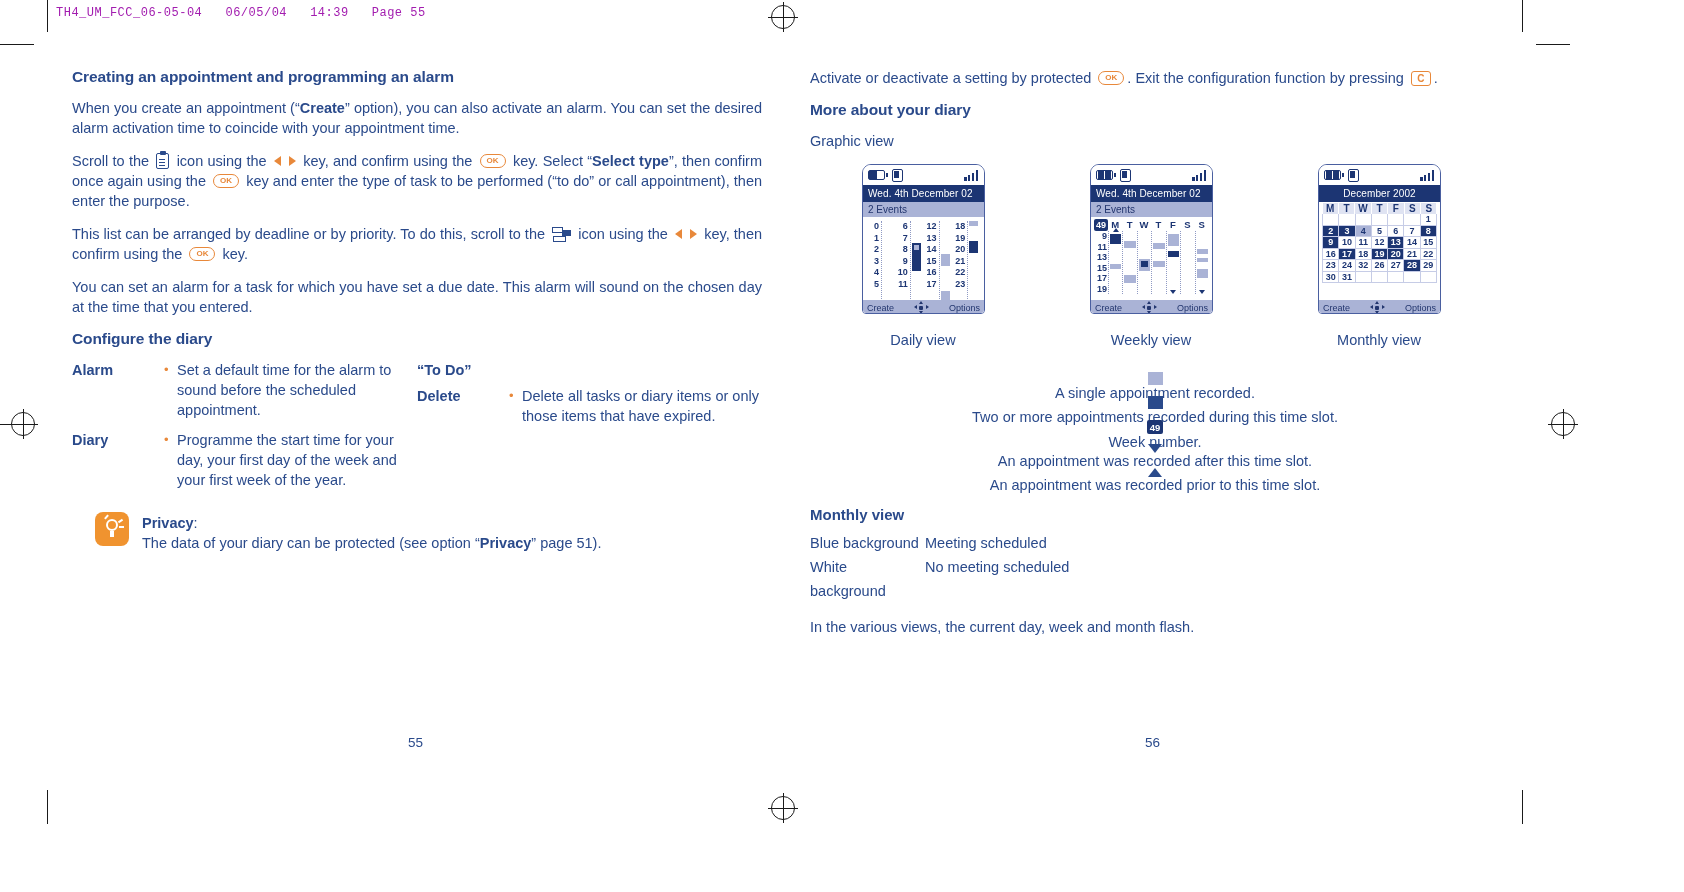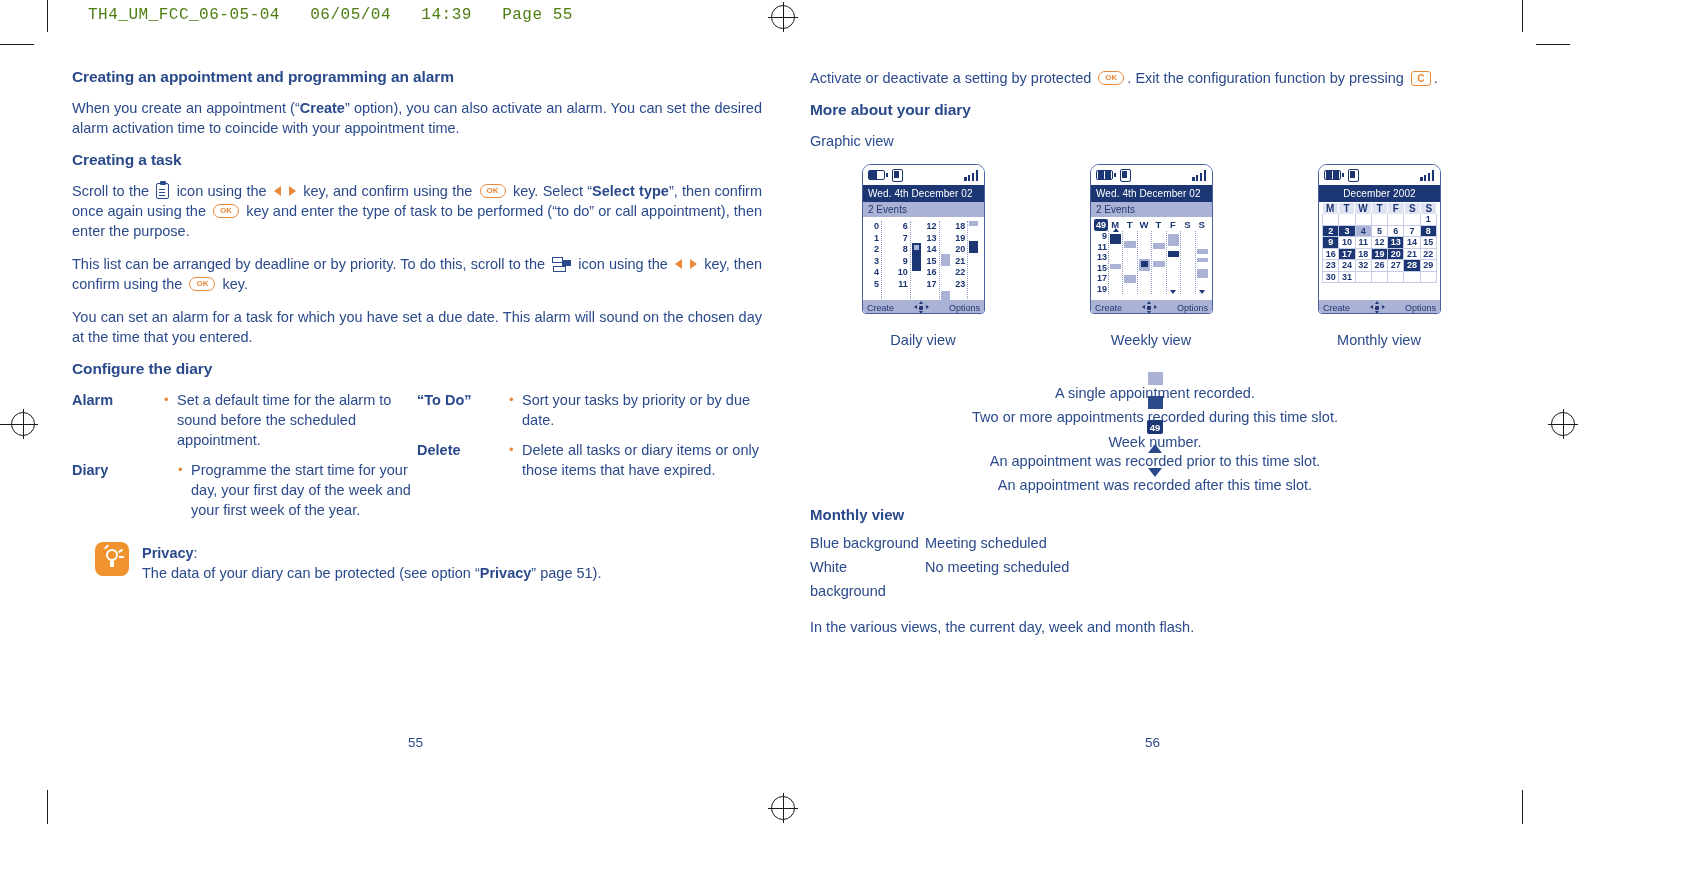--- a/index.html
+++ b/index.html
@@ -16,23 +16,23 @@
   .reg-mark { position:absolute; width:30px; height:30px; }
   .reg-mark .ring {
     position:absolute; left:3px; top:3px; width:24px; height:24px;
     border:1px solid #1a1a1a; border-radius:50%;
   }
   .reg-mark .h { position:absolute; left:0; top:14.5px; width:30px; height:1px; background:#1a1a1a; }
   .reg-mark .v { position:absolute; left:14.5px; top:0; width:1px; height:30px; background:#1a1a1a; }
 
   
   .doc-header {
-    position:absolute; left:88px; top:6px;
+    position:absolute; left:56px; top:6px;
     font-family:"Liberation Mono", monospace;
-    font-size:16px; letter-spacing:0.5px; color:#4d7c0f; white-space:pre;
+    font-size:12px; letter-spacing:0.5px; color:#a21caf; white-space:pre;
   }
 
   
   .col { position:absolute; top:68px; width:690px; }
   .col-left  { left:72px; }
   .col-right { left:810px; }
 
   h2.sec {
     font-size:15.5px; font-weight:bold; color:#2a4a8b;
     margin-bottom:12px; letter-spacing:-0.1px;
@@ -314,21 +314,20 @@
   </div>
 
   <div class="doc-header">TH4_UM_FCC_06-05-04   06/05/04   14:39   Page 55</div>
 
   <div class="col col-left">
 
     <h2 class="sec">Creating an appointment and programming an alarm</h2>
 
     <p class="body"><span>When you create an appointment (“</span><b>Create</b><span>” option), you can also activate an alarm. You can set the desired alarm activation time to coincide with your appointment time.</span></p>
 
-    <h2 class="sec">Creating a task</h2>
 
     <p class="body"><span>Scroll to the</span>
       <span class="icon-task"></span>
       <span>icon using the</span>
       <span class="key-lr"></span>
       <span>key, and confirm using the</span>
       <span class="key-ok"></span>
       <span>key. Select “</span><b>Select type</b><span>”, then confirm once again using the</span>
       <span class="key-ok"></span>
       <span>key and enter the type of task to be performed (“to do” or call appointment), then enter the purpose.</span>
@@ -349,33 +348,30 @@
 
 
     <div class="opt-table">
       <div style="width:345px;">
         <div class="opt-col">
           <div class="opt-term">Alarm</div>
           <div class="opt-defs">
             <div class="opt-item">Set a default time for the alarm to sound before the scheduled appointment.</div>
           </div>
         </div>
-        <div class="opt-col" style="margin-top:6px;gap:14px;">
+        <div class="opt-col" style="margin-top:6px;">
           <div class="opt-term">Diary</div>
           <div class="opt-defs">
             <div class="opt-item">Programme the start time for your day, your first day of the week and your first week of the year.</div>
           </div>
         </div>
       </div>
       <div style="width:345px;">
         <div class="opt-col">
           <div class="opt-term">“To Do”</div>
-          <div class="opt-defs">
-            <div class="opt-item">Sort your tasks by priority or by due date.</div>
-          </div>
         </div>
         <div class="opt-col" style="margin-top:6px;">
           <div class="opt-term">Delete</div>
           <div class="opt-defs">
             <div class="opt-item">Delete all tasks or diary items or only those items that have expired.</div>
           </div>
         </div>
       </div>
     </div>
 
@@ -690,29 +686,29 @@
         <div class="legend-txt">Two or more appointments recorded during this time slot.</div>
       </div>
       <div class="legend-row">
         <div class="legend-sym">
             <div class="sym-week">49</div>
           </div>
         <div class="legend-txt">Week number.</div>
       </div>
       <div class="legend-row">
         <div class="legend-sym">
-            <div class="sym-up"></div>
-          </div>
-        <div class="legend-txt">An appointment was recorded prior to this time slot.</div>
+            <div class="sym-dn"></div>
+          </div>
+        <div class="legend-txt">An appointment was recorded after this time slot.</div>
       </div>
       <div class="legend-row">
         <div class="legend-sym">
-            <div class="sym-dn"></div>
-          </div>
-        <div class="legend-txt">An appointment was recorded after this time slot.</div>
+            <div class="sym-up"></div>
+          </div>
+        <div class="legend-txt">An appointment was recorded prior to this time slot.</div>
       </div>
     </div>
 
     <h3 class="sub">Monthly view</h3>
 
     <div class="kv-row">
       <div class="kv-k">Blue background</div>
       <div>Meeting scheduled</div>
     </div>
     <div class="kv-row">

